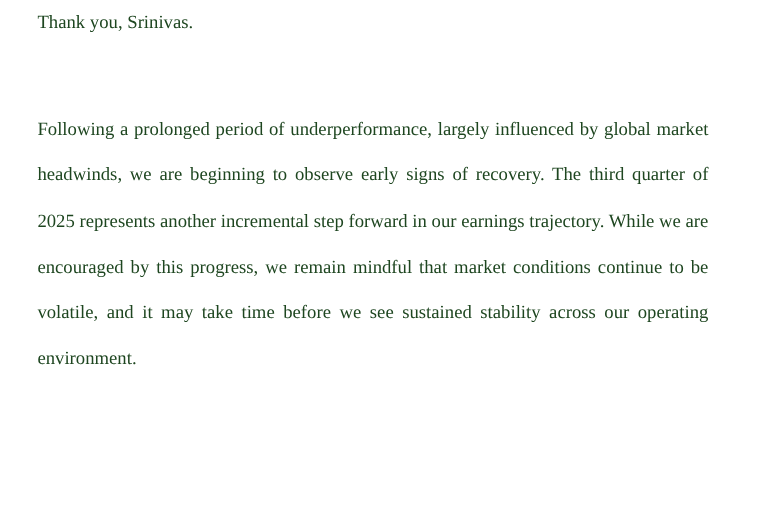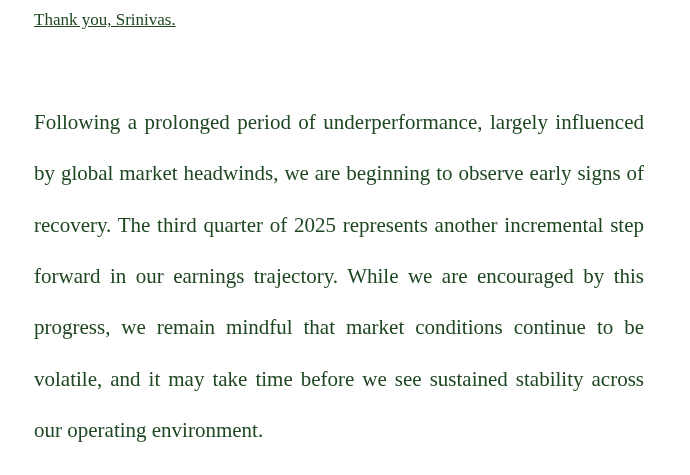--- a/index.html
+++ b/index.html
@@ -30,30 +30,29 @@
     letter-spacing: 0.1px;
   }
   .doc-paragraph {
     font-size: 17px;
     line-height: 1.45;
     color: #1e4620;
     margin: 0;
   }
   .p-thankyou {
     margin-bottom: 0;
-    text-decoration: underline;
   }
   .spacer-block {
     height: 64px;
   }
   .p-body {
     text-align: justify;
     text-justify: inter-word;
     line-height: 2.45;
-    font-size: 21px;
+    font-size: 17px;
   }
 </style>
 </head>
 <body>
 
 <div class="page">
 
 
   <p class="doc-paragraph p-thankyou">Thank you, Srinivas.</p>
 

